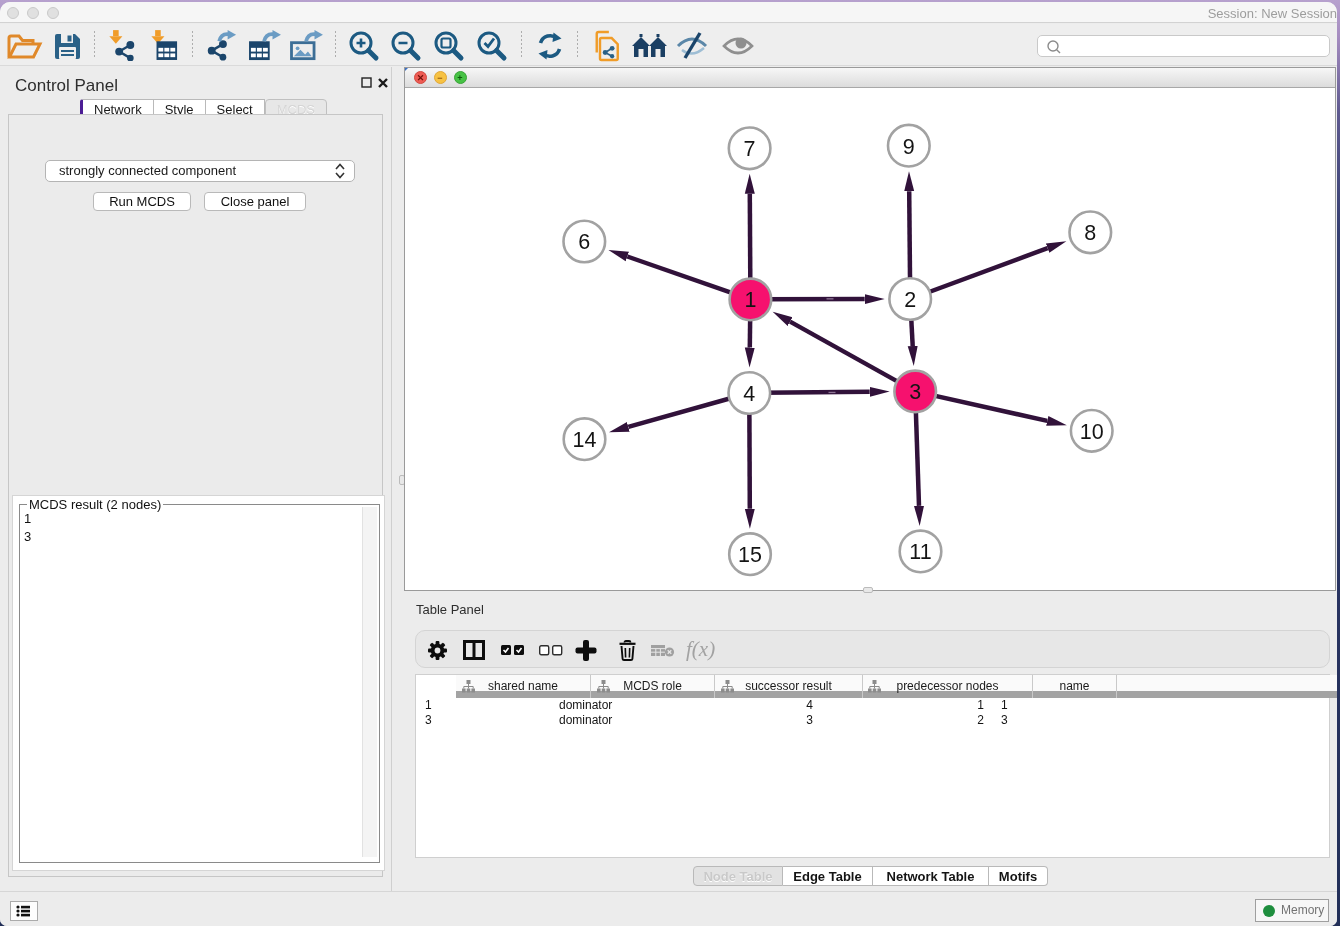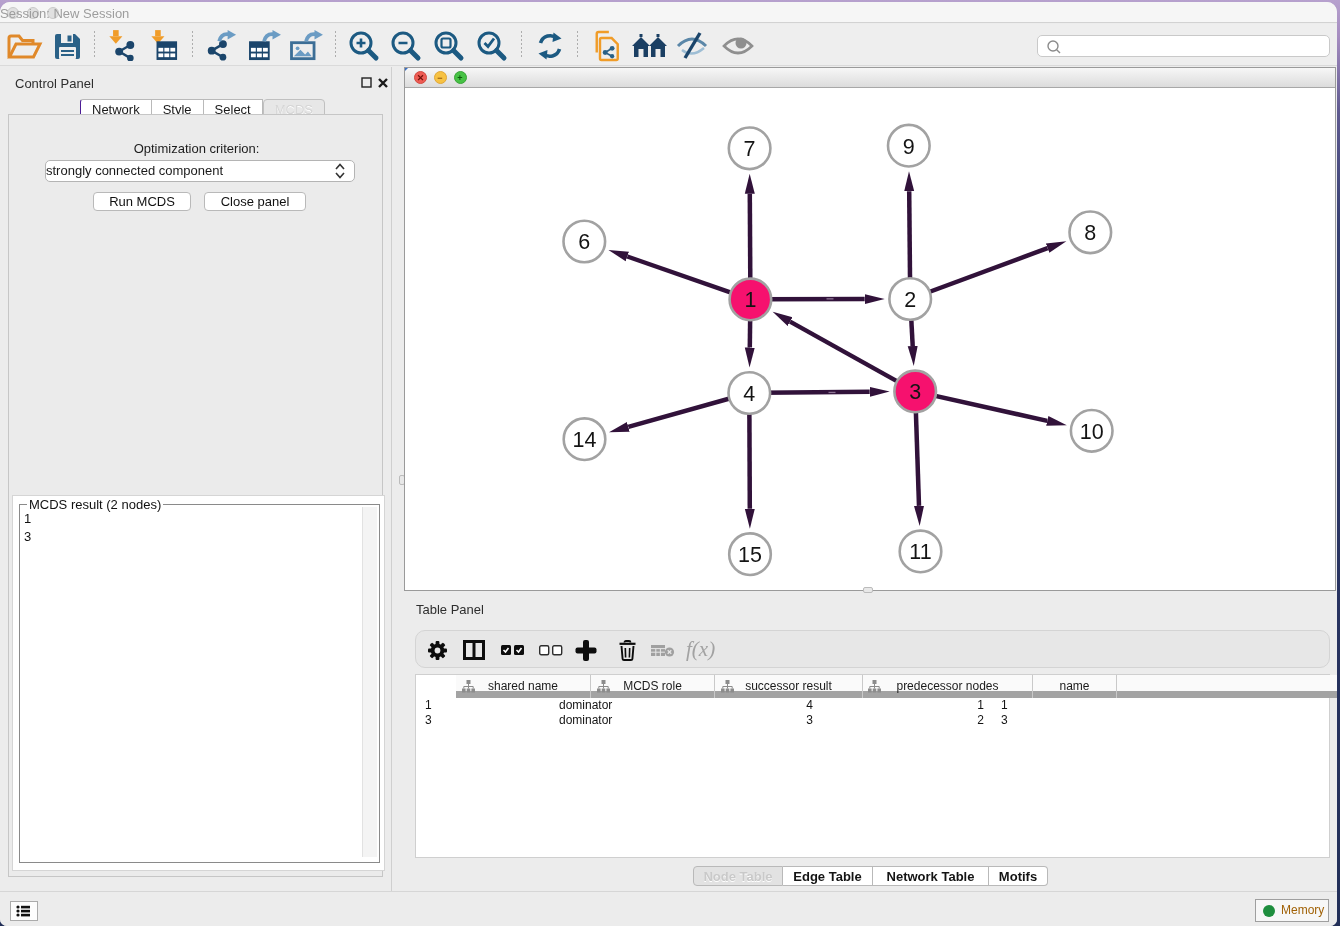--- a/index.html
+++ b/index.html
@@ -7,48 +7,48 @@
 body { font-family:"Liberation Sans", sans-serif; position:relative;
   background:linear-gradient(180deg,#b7a1ce 0%,#a58cc0 4%,#5f5a90 12%,#353f72 25%,#2b3564 50%,#222f58 100%); }
 #win { position:absolute; left:0; top:2px; width:1337px; height:924px;
   background:#ececec; border-radius:10px 10px 7px 7px; overflow:hidden; }
 .abs { position:absolute; }
 
 #titlebar { position:absolute; left:0; top:0; width:1337px; height:21px;
   background:#f6f6f6; border-bottom:1px solid #d2d2d2; }
 .tl { position:absolute; top:5px; width:12px; height:12px; border-radius:50%;
   background:#e0e0e0; border:1px solid #c9c9c9; }
-#wintitle { position:absolute; top:4px; left:0; width:1337px; text-align:left;
+#wintitle { position:absolute; top:4px; left:0; width:1337px; text-align:right;
   font-size:13px; color:#9d9d9d; }
 
 #toolbar { position:absolute; left:0; top:22px; width:1337px; height:42px;
   background:#eeeeee; border-bottom:1px solid #dadada; }
 .tsep { position:absolute; top:7px; height:28px; width:1px;
   background-image:linear-gradient(#adadad 50%, transparent 50%); background-size:1px 4px; }
 #searchbox { position:absolute; left:1037px; top:11px; width:293px; height:22px;
   background:#fff; border:1px solid #c9c9c9; border-radius:5px; }
 
 #cp { position:absolute; left:0; top:65px; width:392px; height:826px;
   background:#ececec; border-right:1px solid #cfcfcf; }
-#cp-title { position:absolute; left:15px; top:9px; font-size:13px; color:#2e2e2e; }
+#cp-title { position:absolute; left:15px; top:9px; font-size:17px; color:#2e2e2e; }
 .hicon { position:absolute; top:10px; font-size:12px; color:#222; }
 #cp-tabs { position:absolute; left:80px; top:32px; height:21px; }
 .tab { float:left; height:21px; border:1px solid #b9b9b9; border-left:none;
   background:#fff; font-size:13px; color:#1a1a1a; text-align:center;
   line-height:18px; padding:1px 11px 0 11px; }
-.tab.first { border-left:1px solid #4c1d95; border-radius:3px 0 0 0; }
+.tab.first { border-left:3px solid #4c1d95; border-radius:3px 0 0 0; }
 .tab.sel { background:#e7e7e7; color:#d5d5d5; border-radius:4px 4px 0 0;
   border:1px solid #c0c0c0; text-shadow:0 1px 0 #fff; }
 #cp-body { position:absolute; left:8px; top:47px; width:375px; height:763px;
   border:1px solid #c6c6c6; background:#ebebeb; }
 #optlabel { position:absolute; left:0; top:26px; width:375px; text-align:center;
   font-size:13px; color:#1d1d1d; }
 #dropdown { position:absolute; left:36px; top:45px; width:310px; height:22px;
   background:#fff; border:1px solid #b4b4b4; border-radius:5px;
-  font-size:13px; color:#1a1a1a; line-height:20px; }
+  font-size:13px; color:#1a1a1a; line-height:20px; padding-left:13px; }
 .btn { position:absolute; top:77px; height:19px; background:#fff;
   border:1px solid #b9b9b9; border-radius:4px; font-size:13px; color:#111;
   text-align:center; line-height:17px; }
 #resultbox { position:absolute; left:3px; top:380px; width:373px; height:376px;
   background:#fff; border:1px solid #d5d5d5; }
 #fieldset { position:absolute; left:6px; top:8px; width:361px; height:359px;
   border:1px solid #8a8a8a; }
 #fslabel { position:absolute; left:7px; top:-8px; background:#fff; padding:0 2px;
   font-size:13px; color:#111; }
 #fstext { position:absolute; left:4px; top:5px; font-size:13px; color:#111; line-height:17.5px; }
@@ -90,21 +90,21 @@
   line-height:19px; text-align:center; box-sizing:border-box; }
 .btab.first { border-left:1px solid #b9b9b9; border-radius:4px 0 0 4px; }
 .btab.last { border-radius:0 4px 4px 0; }
 .btab.sel { background:#e2e2e2; color:#c9c9c9; text-shadow:0 1px 0 #fff; }
 
 #statusbar { position:absolute; left:0; top:889px; width:1337px; height:35px;
   border-top:1px solid #d6d6d6; background:#ececec; }
 #listbtn { position:absolute; left:10px; top:9px; width:28px; height:20px;
   background:#fdfdfd; border:1px solid #ababab; }
 #membtn { position:absolute; left:1255px; top:7px; width:74px; height:23px;
-  background:#f7f7f7; border:1px solid #9f9f9f; font-size:12px; color:#a16207;
+  background:#f7f7f7; border:1px solid #9f9f9f; font-size:12px; color:#737373;
   line-height:21px; text-align:left; padding-left:25px; }
 #memdot { position:absolute; left:7px; top:5px; width:12px; height:12px;
   border-radius:50%; background:#1e8e3e; }
 </style>
 </head>
 <body>
 <div id="win">
 
   <div id="titlebar">
     <div class="tl" style="left:7px;"></div>
@@ -276,21 +276,20 @@
     <svg class="hicon" style="left:377px;top:10px;" width="12" height="12">
       <path d="M2 2 L10 10 M10 2 L2 10" stroke="#1a1a1a" stroke-width="2.4"></path>
     </svg>
     <div id="cp-tabs">
       <div class="tab first">Network</div>
         <div class="tab">Style</div>
         <div class="tab">Select</div>
         <div class="tab sel">MCDS</div>
     </div>
     <div id="cp-body">
-      <div id="optlabel">Optimization criterion:</div>
       <div id="dropdown">strongly connected component
         <svg width="12" height="16" style="position:absolute;right:8px;top:2px;">
           <path d="M2 6 L6 1.5 L10 6" fill="none" stroke="#333" stroke-width="1.6"></path>
           <path d="M2 10 L6 14.5 L10 10" fill="none" stroke="#333" stroke-width="1.6"></path>
         </svg>
       </div>
       <div class="btn" style="left:84px;width:98px;">Run MCDS</div>
       <div class="btn" style="left:195px;width:102px;">Close panel</div>
       <div id="resultbox">
         <div id="fieldset">

